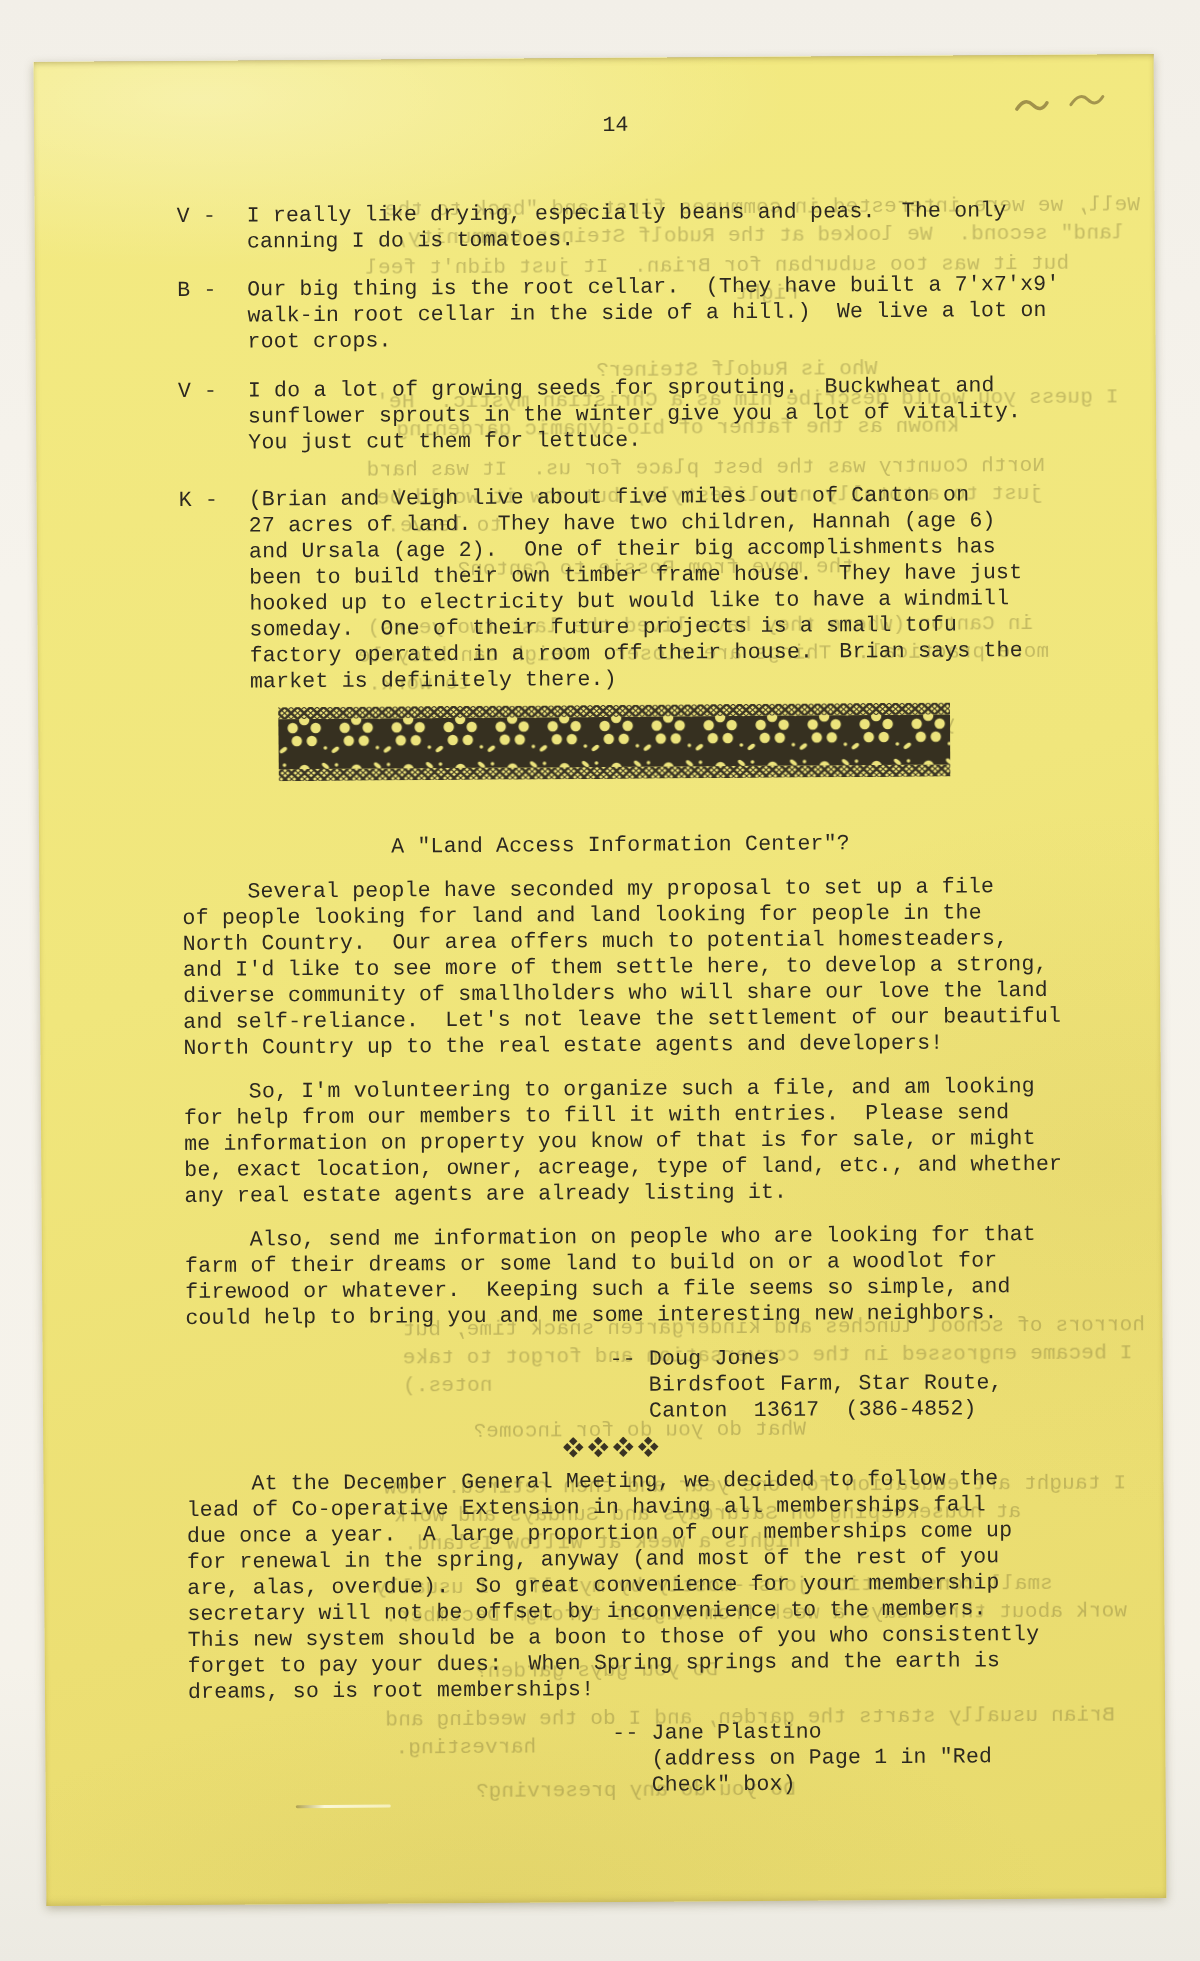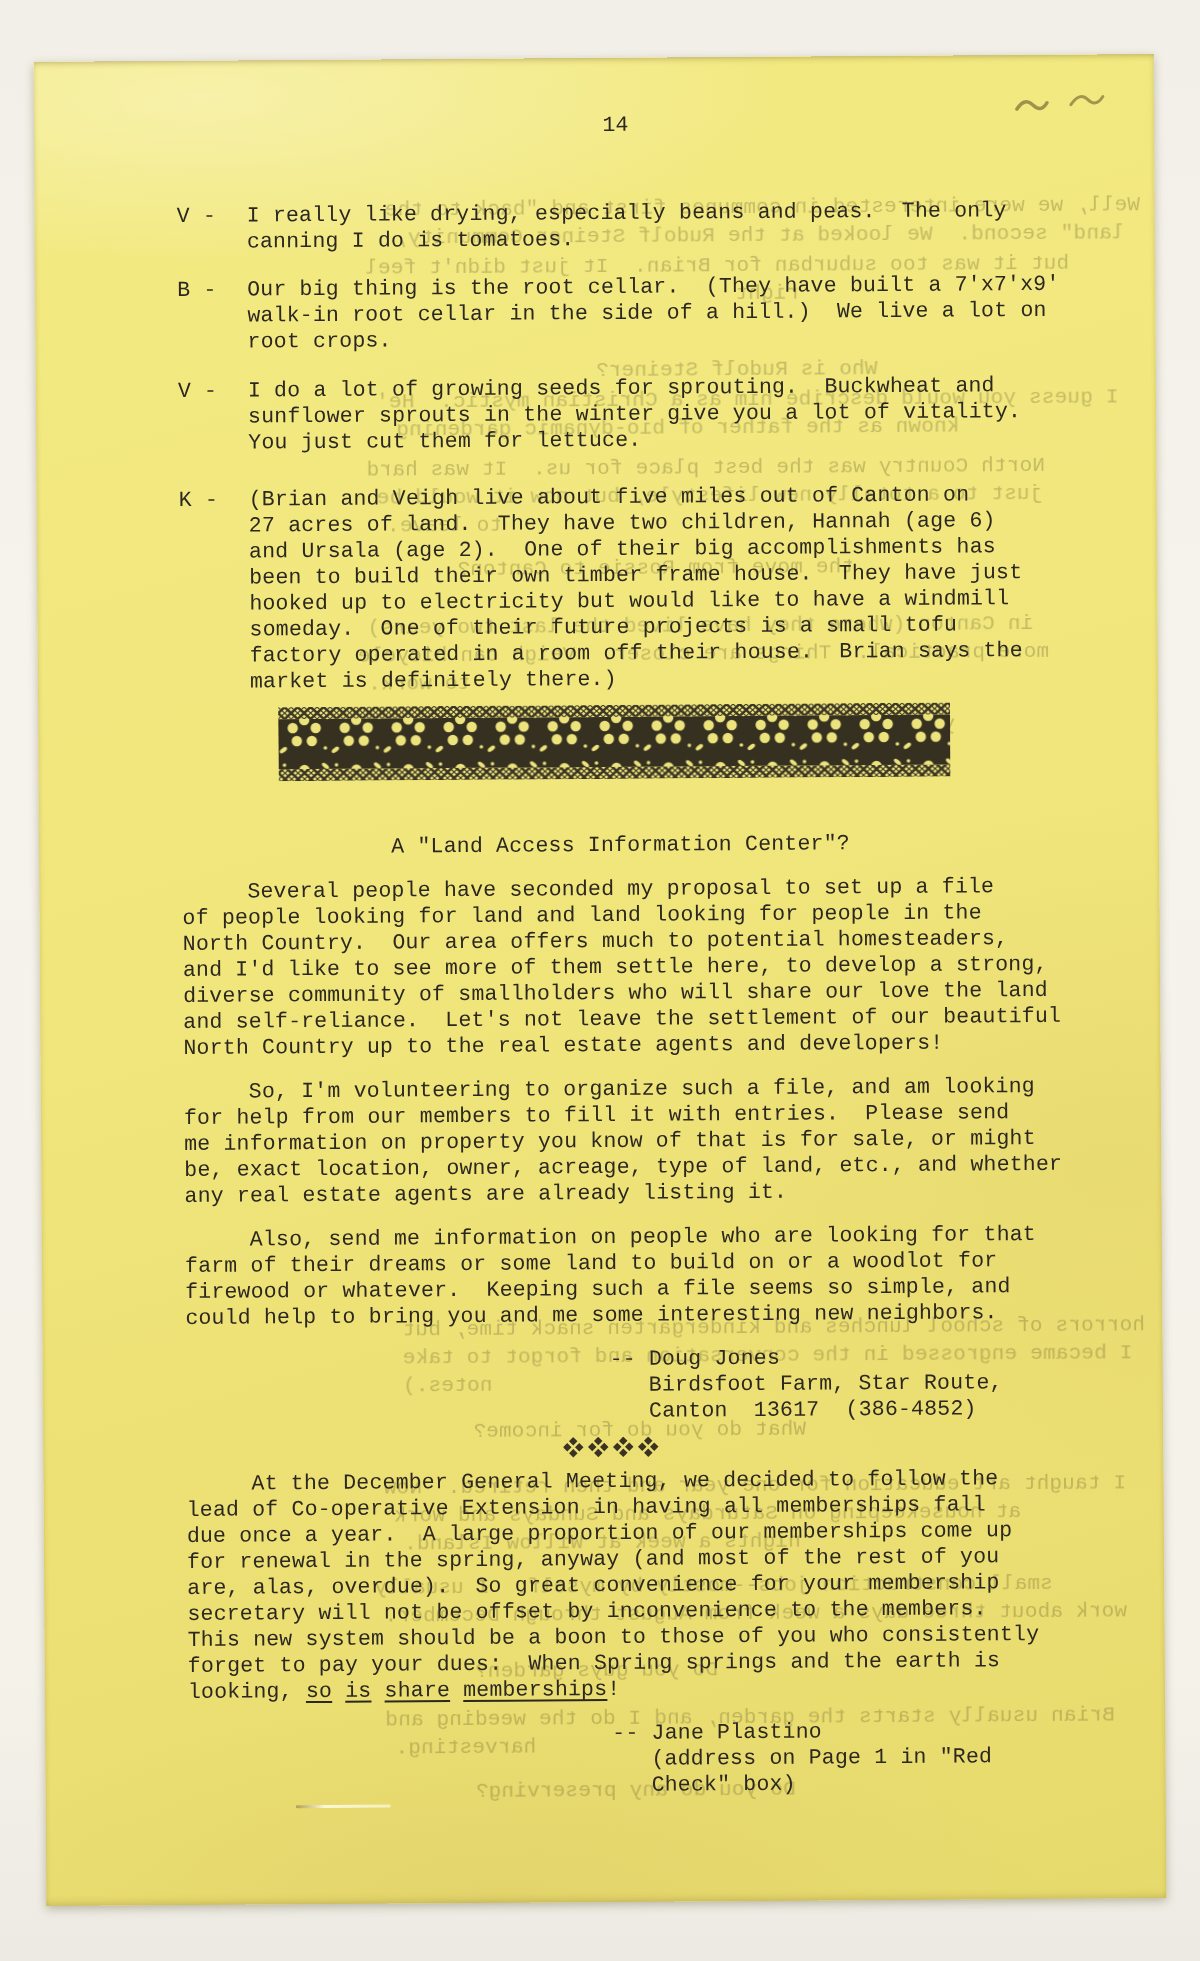--- a/index.html
+++ b/index.html
@@ -23,21 +23,21 @@
   .ink{color:#2c2820;}
   .line{white-space:pre;height:26px;line-height:26px;font-size:21.5px;letter-spacing:.2px;}
   .page-number{position:absolute;top:54px;left:143px;width:877px;text-align:center;}
   .qa{position:absolute;left:142px;padding-left:70px;width:900px;}
   .qa .letter{position:absolute;left:0;top:0;}
   .para{position:absolute;left:143px;width:900px;}
   .indent-first div.line:first-of-type{text-indent:65px;}
   .heading-row{position:absolute;left:143px;width:877px;text-align:center;}
   .sig{position:absolute;left:567px;width:560px;}
   .sig .cont{padding-left:39px;}
-  .u{text-decoration:underline;text-decoration-thickness:1.8px;text-underline-offset:4px;}
+  .u{text-decoration-thickness:1.8px;text-underline-offset:4px;}
   .ghost-layer span{
     position:absolute;white-space:pre;
     font-size:21px;line-height:26px;
     color:rgba(112,102,48,.35);
     transform:scaleX(-1);
     filter:blur(.5px);
     letter-spacing:.2px;
   }
   .band{position:absolute;left:240px;top:647px;width:672px;height:74px;}
   .ornament{position:absolute;left:520px;top:1379px;width:96px;height:22px;}
@@ -227,21 +227,21 @@
   <div class="line">At the December General Meeting, we decided to follow the</div>
       <div class="line">lead of Co-operative Extension in having all memberships fall</div>
       <div class="line">due once a year.  A large proportion of our memberships come up</div>
       <div class="line">for renewal in the spring, anyway (and most of the rest of you</div>
       <div class="line">are, alas, overdue).  So great convenience for your membership</div>
       <div class="line">secretary will not be offset by inconvenience to the members.</div>
       <div class="line">This new system should be a boon to those of you who consistently</div>
       <div class="line">forget to pay your dues:  When Spring springs and the earth is</div>
     </div>
   <div class="para ink" style="top:1618px">
-    <div class="line" style="display:block"><span>looking, </span><span class="u">so</span><span> </span><span class="u">is</span><span> </span><span class="u">share</span><span> </span><span class="u">memberships</span><span>!</span></div>
+    <div class="line" style="display:block"><span>dreams, </span><span class="u">so</span><span> </span><span class="u">is</span><span> </span><span class="u">root</span><span> </span><span class="u">memberships</span><span>!</span></div>
   </div>
 
   <div class="sig ink" style="top:1662px">
     <div class="line">-- Jane Plastino</div>
     <div class="line cont">(address on Page 1 in "Red</div>
     <div class="line cont">Check" box)</div>
   </div>
 
   <div class="scratch"></div>
 </div>

